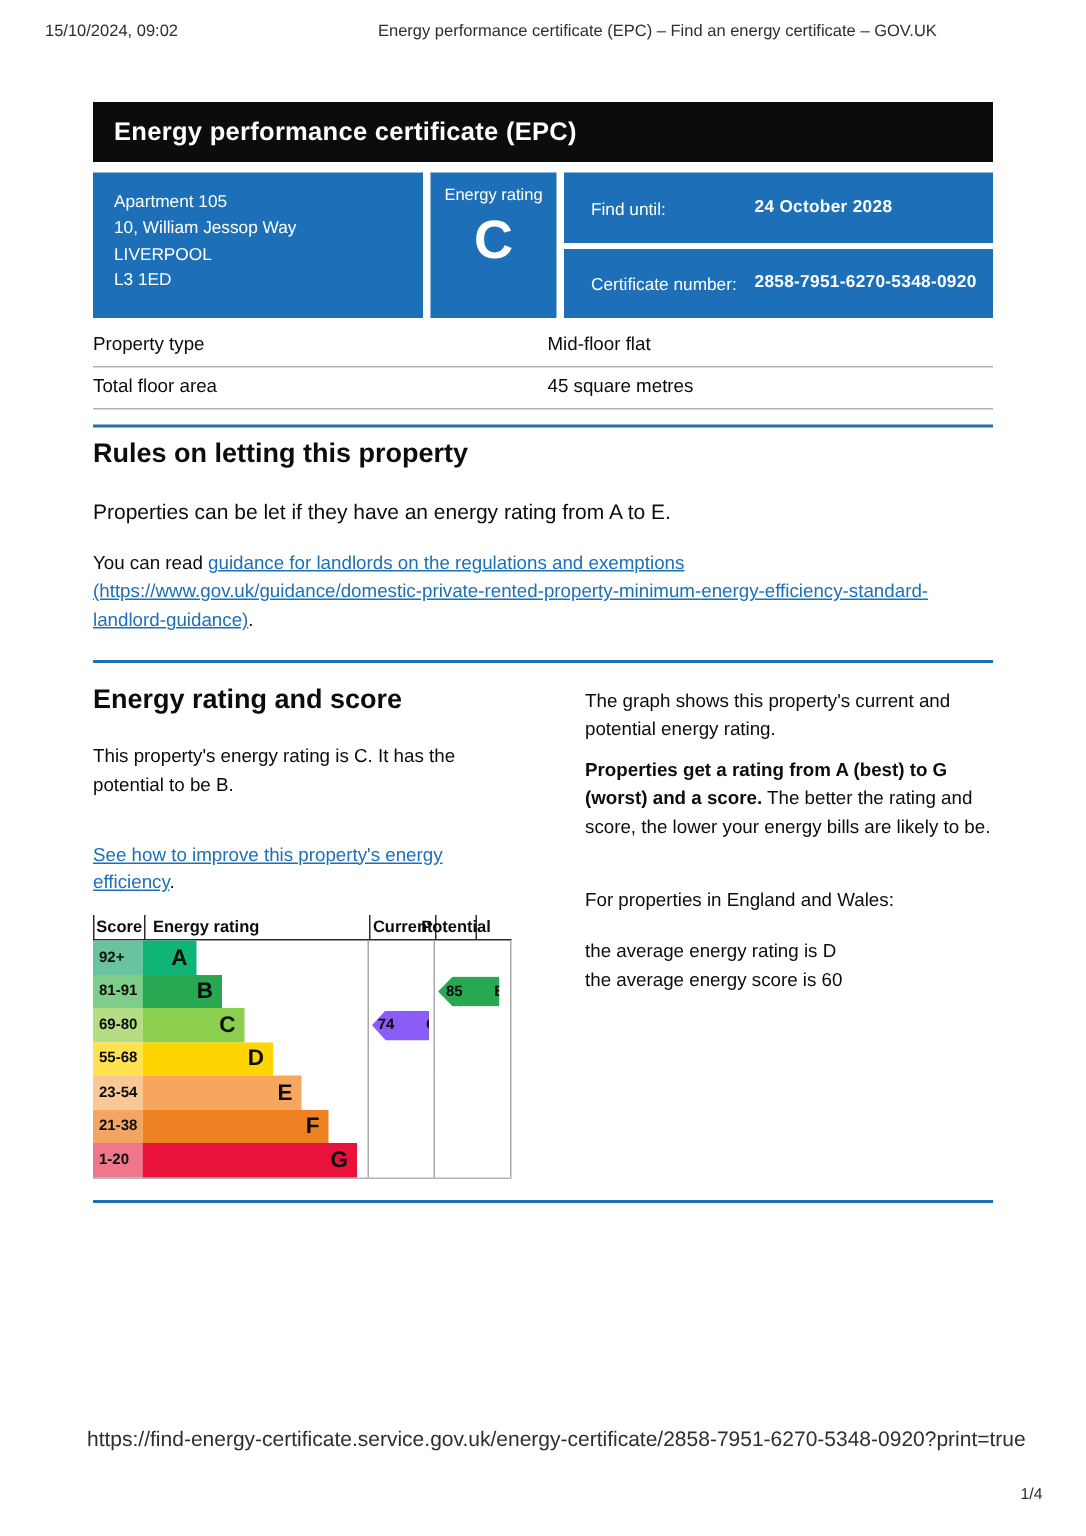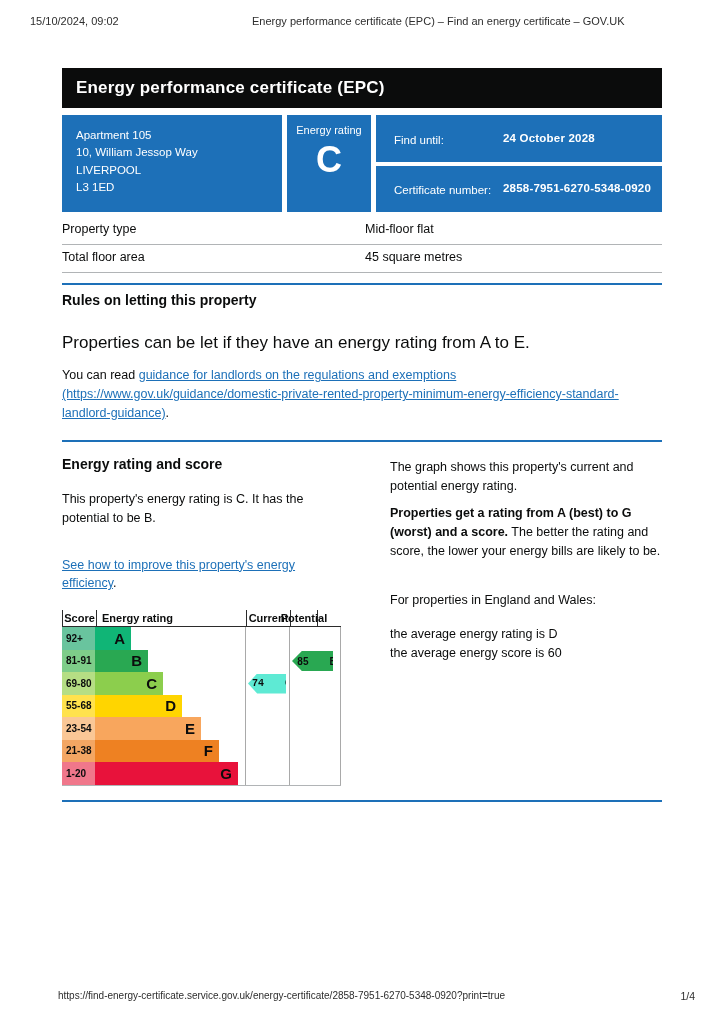--- a/index.html
+++ b/index.html
@@ -3,21 +3,21 @@
 <meta charset="utf-8">
 <style>
   * { box-sizing: border-box; margin: 0; padding: 0; }
   html,body { width:724px; height:1024px; background:#ffffff; overflow:hidden;
     font-family:"Liberation Sans", sans-serif; color:#0b0c0c; }
   body { position:relative; }
 
   
   .print-time { position:absolute; left:30px; top:15px; font-size:11px; color:#2e2e2e; }
   .print-title { position:absolute; left:252px; top:15px; font-size:11px; color:#2e2e2e; }
-  .print-url { position:absolute; left:30px; top:990px; font-size:10px; color:#2e2e2e;padding-left:28px; }
+  .print-url { position:absolute; left:30px; top:951px; font-size:14px; color:#2e2e2e;padding-left:28px; }
   .print-page { position:absolute; right:29px; top:990px; font-size:10.5px; color:#2e2e2e; }
 
   
   .banner { position:absolute; left:62px; top:68px; width:600px; height:40px;
     background:#0b0c0c; color:#fff; display:flex; align-items:center; padding-left:14px;
     font-size:17px; font-weight:bold; letter-spacing:.2px; }
 
   
   .summary { position:absolute; left:62px; top:115px; width:600px; height:97px;
     display:flex; gap:5px; }
@@ -34,23 +34,23 @@
 
   
   .ptable { position:absolute; left:62px; top:217px; width:600px; }
   .prow { position:relative; padding:5px 0 8px; border-bottom:1px solid #b1b4b6; font-size:12.5px; }
   .prow .pl { display:inline-block; }
   .prow .pv { position:absolute; left:303px; top:5px; }
 
   .divider { position:absolute; left:62px; width:600px; height:2px; background:#1d70b8; }
   .d1 { top:283px; } .d2 { top:440px; } .d3 { top:800px; }
 
-  .h2 { font-size:14px; font-weight:bold; color:#0b0c0c; }
+  .h2 { font-size:18px; font-weight:bold; color:#0b0c0c; }
   .rules-h { position:absolute; left:62px; top:292px; }
-  .rules-p1 { position:absolute; left:62px; top:333px; width:600px; font-size:17px; }
+  .rules-p1 { position:absolute; left:62px; top:333px; width:600px; font-size:14px; }
   .rules-p2 { position:absolute; left:62px; top:366px; width:600px; font-size:12.5px; line-height:1.52; }
   a.lnk { color:#1d70b8; text-decoration:underline; cursor:pointer; overflow-wrap:break-word; }
 
   .left-col { position:absolute; left:62px; top:456px; width:284px; }
   .left-col .h2 { margin-bottom:18px; }
   .left-col p { font-size:12.5px; line-height:1.5; margin-bottom:28px; }
   .right-col { position:absolute; left:390px; top:458px; width:274px; font-size:12.5px; line-height:19px; }
   .right-col .p1 { margin-bottom:8px; }
   .right-col .p2 { margin-bottom:30px; }
   .right-col .p3 { margin-bottom:15px; }
@@ -199,21 +199,21 @@
         <div class="cell-pot"></div>
       </div>
       <div class="c-row">
         <div class="cell-score" style="background: rgb(240, 119, 139);">1-20</div>
         <div class="cell-bar">
           <div class="bar" style="background: rgb(232, 18, 59); width: 143px;">G</div>
         </div>
         <div class="cell-cur"></div>
         <div class="cell-pot"></div>
       </div>
-      <div class="arrow" id="arrow-current" style="top: 46.5px; left: 186px; width: 38px; background: #5eead4; font-family: Liberation Mono, monospace;">
+      <div class="arrow" id="arrow-current" style="top: 46.5px; left: 186px; width: 38px; background: #8b5cf6;">
       <span>74</span>
       <span>C</span>
     </div>
     <div class="arrow" id="arrow-potential" style="top: 24px; left: 230px; width: 41px; background: rgb(41, 168, 82);">
       <span>85</span>
       <span>B</span>
     </div>
   </div>
 </div>
 

